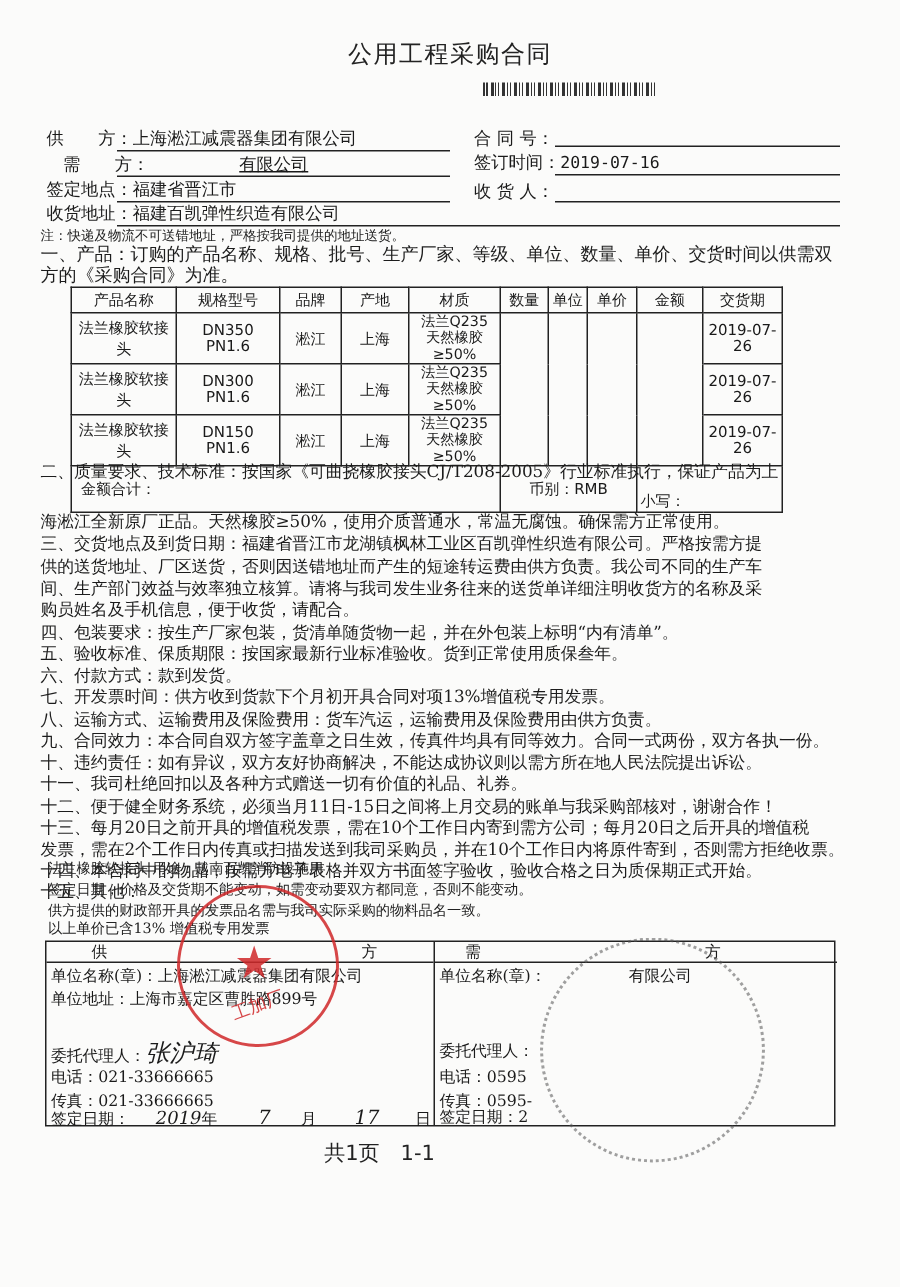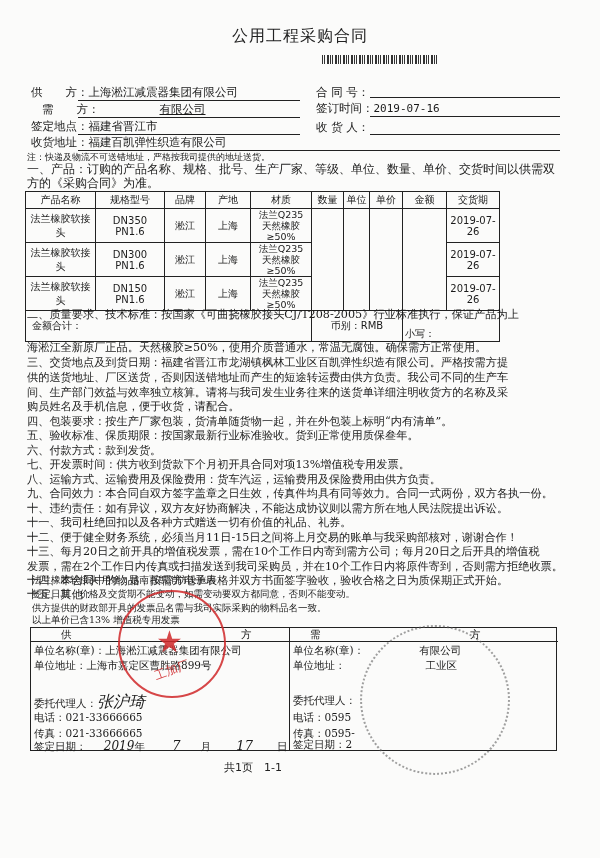--- a/index.html
+++ b/index.html
@@ -25,21 +25,21 @@
   .sign { position: absolute; left: 30px; top: 627px; width: 527px; height: 124px; border: 1px solid #222; }
   .sign .col { position: absolute; top: 0; height: 100%; }
   .sign .colL { left: 0; width: 259px; border-right: 1px solid #222; }
   .sign .colR { left: 259px; width: 268px; }
   .sign .head { height: 14px; border-bottom: 1px solid #222; font-size: 10.5px; position: relative; }
   .sign .line { position: absolute; left: 3px; font-size: 10.5px; white-space: nowrap; }
   .stampRed { position: absolute; left: 118px; top: 590px; width: 108px; height: 108px; border: 2px solid #d0282a; border-radius: 50%; opacity: 0.85; }
   .stampRed .star { position: absolute; left: 36px; top: 32px; font-size: 30px; color: #d0282a; }
   .stampRed .txt { position: absolute; width: 100%; top: 70px; text-align: center; font-size: 12px; color: #d0282a; transform: rotate(-20deg); }
   .stampGray { position: absolute; left: 360px; top: 625px; width: 150px; height: 150px; border: 2px dotted #555; border-radius: 50%; opacity: 0.55; }
-  .footer { position: absolute; left: 0; width: 506px; top: 760px; text-align: center; font-family: "DejaVu Sans", sans-serif; font-size: 11px; color: #222; }
+  .footer { position: absolute; left: 0; width: 506px; top: 760px; text-align: center; font-family: "DejaVu Sans", sans-serif; font-size: 14px; color: #222; }
   .sig { font-family: "DejaVu Serif", serif; font-style: italic; font-size: 16px; }
 </style>
 </head>
 <body>
 
 <div class="page">
 
   <div class="title">公用工程采购合同</div>
   <div class="barcode"></div>
 
@@ -71,21 +71,21 @@
   <div class="hdr" style="left:316px;top:119px;">
     <span class="lbl">收 货 人：</span><span></span>
   </div>
   <div class="uline" style="left:370px;top:134px;width:190px;"></div>
 
   <div class="note">注：快递及物流不可送错地址，严格按我司提供的地址送货。</div>
 
   <div class="para" style="top:162px;font-size:12px;">一、产品：订购的产品名称、规格、批号、生产厂家、等级、单位、数量、单价、交货时间以供需双</div>
   <div class="para" style="top:176px;font-size:12px;">方的《采购合同》为准。</div>
 
-  <table class="prod" style="top:191px;">
+  <table class="prod" style="top:191px;margin-left:22px;">
     <tbody>
         <tr>
       <th style="width:70px">产品名称</th>
       <th style="width:69px">规格型号</th>
       <th style="width:41px">品牌</th>
       <th style="width:45px">产地</th>
       <th style="width:61px">材质</th>
       <th style="width:32px">数量</th>
       <th style="width:26px">单位</th>
       <th style="width:33px">单价</th>
@@ -187,23 +187,20 @@
       </div>
     </div>
     <div class="col colR">
       <div class="head">
         <span style="position:absolute;left:20px">需</span>
         <span style="position:absolute;left:180px">方</span>
       </div>
       <div class="line" style="top:16px">
         <span>单位名称(章)：</span><span style="margin-left:55px">有限公司</span>
       </div>
-      <div class="line" style="top:31px">
-        <span>单位地址：</span><span style="margin-left:80px">工业区</span>
-      </div>
       <div class="line" style="top:66px">委托代理人：</div>
       <div class="line" style="top:83px">电话：0595</div>
       <div class="line" style="top:99px">传真：0595-</div>
       <div class="line" style="top:110px">签定日期：2</div>
     </div>
   </div>
 
   <div class="stampRed">
     <span class="star">★</span>
     <span class="txt">工加厂</span>

